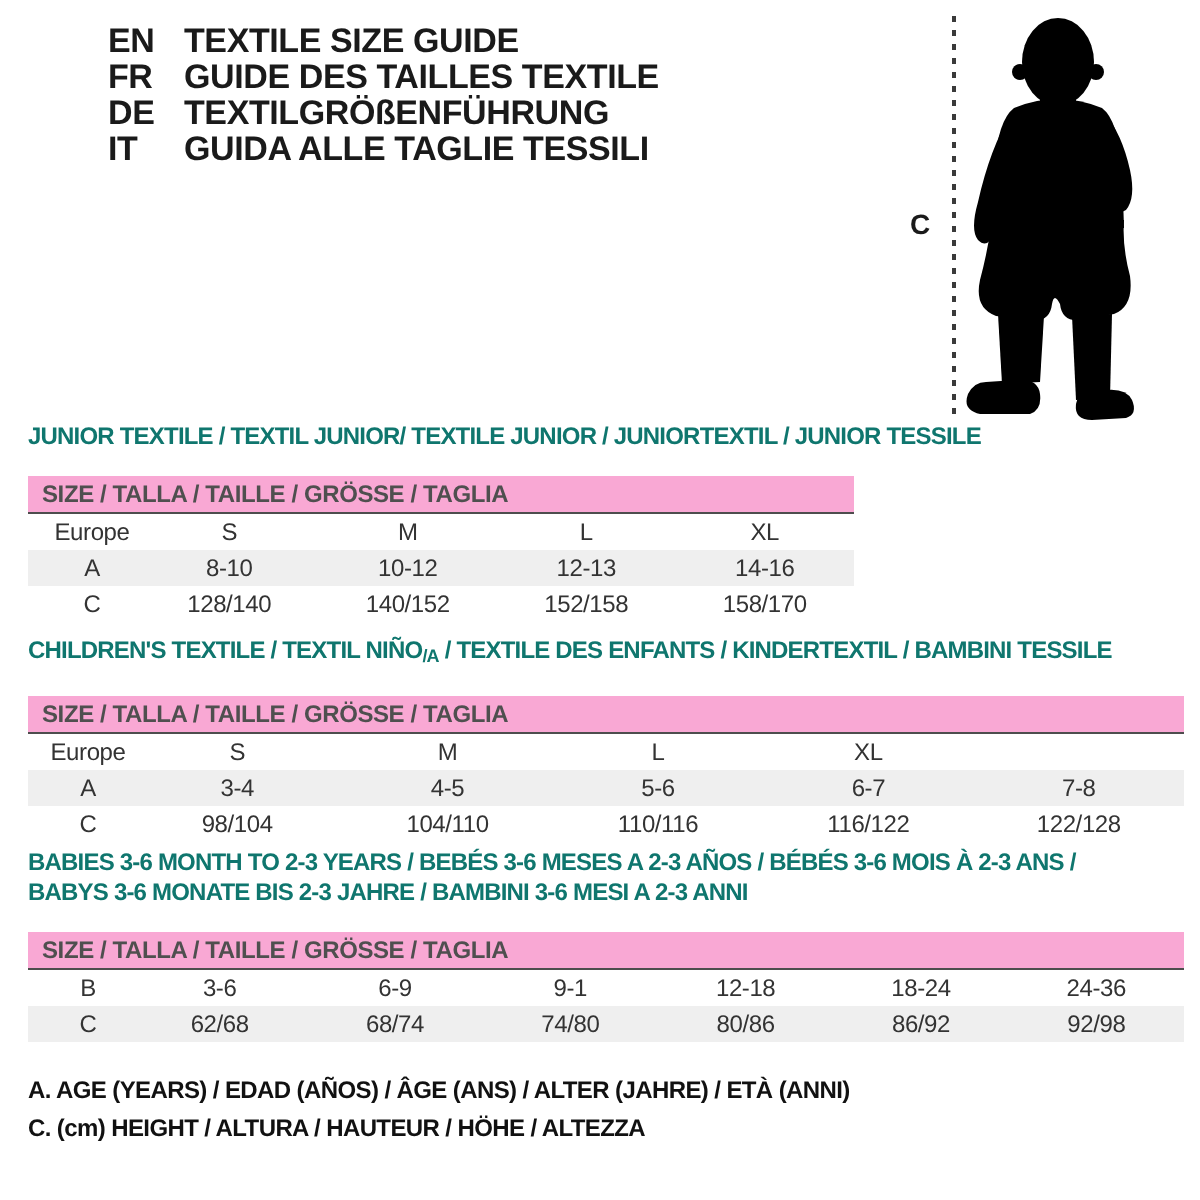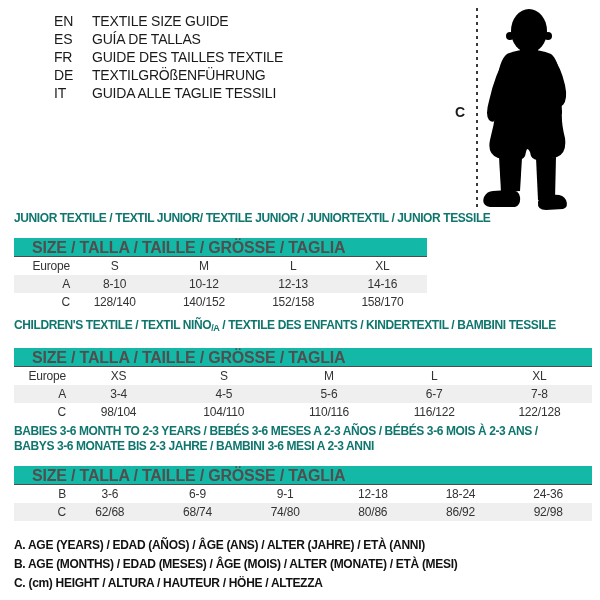--- a/index.html
+++ b/index.html
@@ -2,68 +2,64 @@
 <html><head>
 <meta charset="utf-8">
 <style>
   html,body{margin:0;padding:0;}
   body{
     width:600px;height:600px;background:#ffffff;position:relative;
     font-family:"Liberation Sans", sans-serif;color:#1a1a1a;overflow:hidden;
   }
   
   .lang-list{position:absolute;top:12px;left:22px;}
-  .lang-row{display:flex;height:18px;line-height:18px;font-weight:normal;font-size:14px;letter-spacing:-0.2px;padding-left:32px;}
+  .lang-row{display:flex;height:18px;line-height:18px;font-weight:bold;font-size:17px;letter-spacing:-0.2px;padding-left:32px;}
   .lang-code{width:38px;flex:0 0 38px;}
   
   .figure{position:absolute;left:455px;top:4px;width:140px;height:208px;}
   .measure-line{
     position:absolute;left:21px;top:4px;height:202px;width:2px;
     background:repeating-linear-gradient(to bottom,#3a3a3a 0 3px,transparent 3px 7px);
   }
   .measure-label{position:absolute;left:0;top:100px;font-weight:bold;font-size:14px;}
   .silhouette{position:absolute;left:25px;top:0;}
   
   .size-section{position:absolute;left:14px;}
   .sec-title{
     margin:0 0 12px 0;font-size:12px;line-height:15px;font-weight:bold;
     letter-spacing:-0.4px;color:#0f766e;white-space:nowrap;
   }
   .sec-title .sub{font-size:9px;vertical-align:-2px;}
   .size-bar{
-    height:19px;line-height:19px;background:#14b8a6;border-bottom:1px solid #4d4d4d;
-    color:#4f4f4f;font-weight:bold;font-size:16px;letter-spacing:-0.2px;padding-left:18px;
+    height:19px;line-height:19px;background:#f9a8d4;border-bottom:1px solid #4d4d4d;
+    color:#4f4f4f;font-weight:bold;font-size:12px;letter-spacing:-0.2px;padding-left:7px;
     box-sizing:border-box;
   }
   .t-row{display:grid;height:18px;align-items:center;font-size:12px;color:#333;letter-spacing:-0.2px;}
   .t-row.shaded{background:#efefef;}
   .t-row > span{text-align:center;}
-  .t-row > span.lbl{text-align:right;padding-left:8px;}
+  .t-row > span.lbl{text-align:center;padding-left:8px;}
   .cols4 .t-row{grid-template-columns:56px repeat(4,1fr);}
   .cols5 .t-row{grid-template-columns:52px repeat(5,1fr);}
   .cols6 .t-row{grid-template-columns:52px repeat(6,1fr);}
   #sec-junior{top:211px;width:413px;}
   #sec-children{top:318px;width:578px;}
   #sec-babies{top:424px;width:578px;}
   #sec-babies .sec-title{margin-bottom:12px;}
   
   .legend{position:absolute;left:14px;top:536px;}
   .legend-line{height:19px;line-height:19px;font-weight:bold;font-size:12px;letter-spacing:-0.3px;color:#111;white-space:nowrap;}
 </style>
 </head>
 <body>
 
 <div class="lang-list">
   <div class="lang-row">
     <span class="lang-code">EN</span>
     <span class="lang-title">TEXTILE SIZE GUIDE</span>
-  </div>
-  <div class="lang-row">
-    <span class="lang-code">ES</span>
-    <span class="lang-title">GUÍA DE TALLAS</span>
   </div>
   <div class="lang-row">
     <span class="lang-code">FR</span>
     <span class="lang-title">GUIDE DES TAILLES TEXTILE</span>
   </div>
   <div class="lang-row">
     <span class="lang-code">DE</span>
     <span class="lang-title">TEXTILGRÖßENFÜHRUNG</span>
   </div>
   <div class="lang-row">
@@ -118,21 +114,20 @@
     </div>
   </div>
 </section>
 
 <section id="sec-children" class="size-section cols5">
   <h2 class="sec-title"><span>CHILDREN'S TEXTILE / TEXTIL NIÑO</span><span class="sub">/A</span><span> / TEXTILE DES ENFANTS / KINDERTEXTIL / BAMBINI TESSILE</span></h2>
   <div class="size-bar">SIZE / TALLA / TAILLE / GRÖSSE / TAGLIA</div>
   <div class="size-table">
     <div class="t-row">
       <span class="lbl">Europe</span>
-      <span>XS</span>
       <span>S</span>
       <span>M</span>
       <span>L</span>
       <span>XL</span>
     </div>
     <div class="t-row shaded">
       <span class="lbl">A</span>
       <span>3-4</span>
       <span>4-5</span>
       <span>5-6</span>
@@ -173,15 +168,14 @@
       <span>74/80</span>
       <span>80/86</span>
       <span>86/92</span>
       <span>92/98</span>
     </div>
   </div>
 </section>
 
 <footer class="legend">
   <div class="legend-line">A. AGE (YEARS) / EDAD (AÑOS) / ÂGE (ANS) / ALTER (JAHRE) / ETÀ (ANNI)</div>
-  <div class="legend-line">B. AGE (MONTHS) / EDAD (MESES) / ÂGE (MOIS) / ALTER (MONATE) / ETÀ (MESI)</div>
   <div class="legend-line">C. (cm) HEIGHT / ALTURA / HAUTEUR / HÖHE / ALTEZZA</div>
 </footer>
 
 </body></html>

